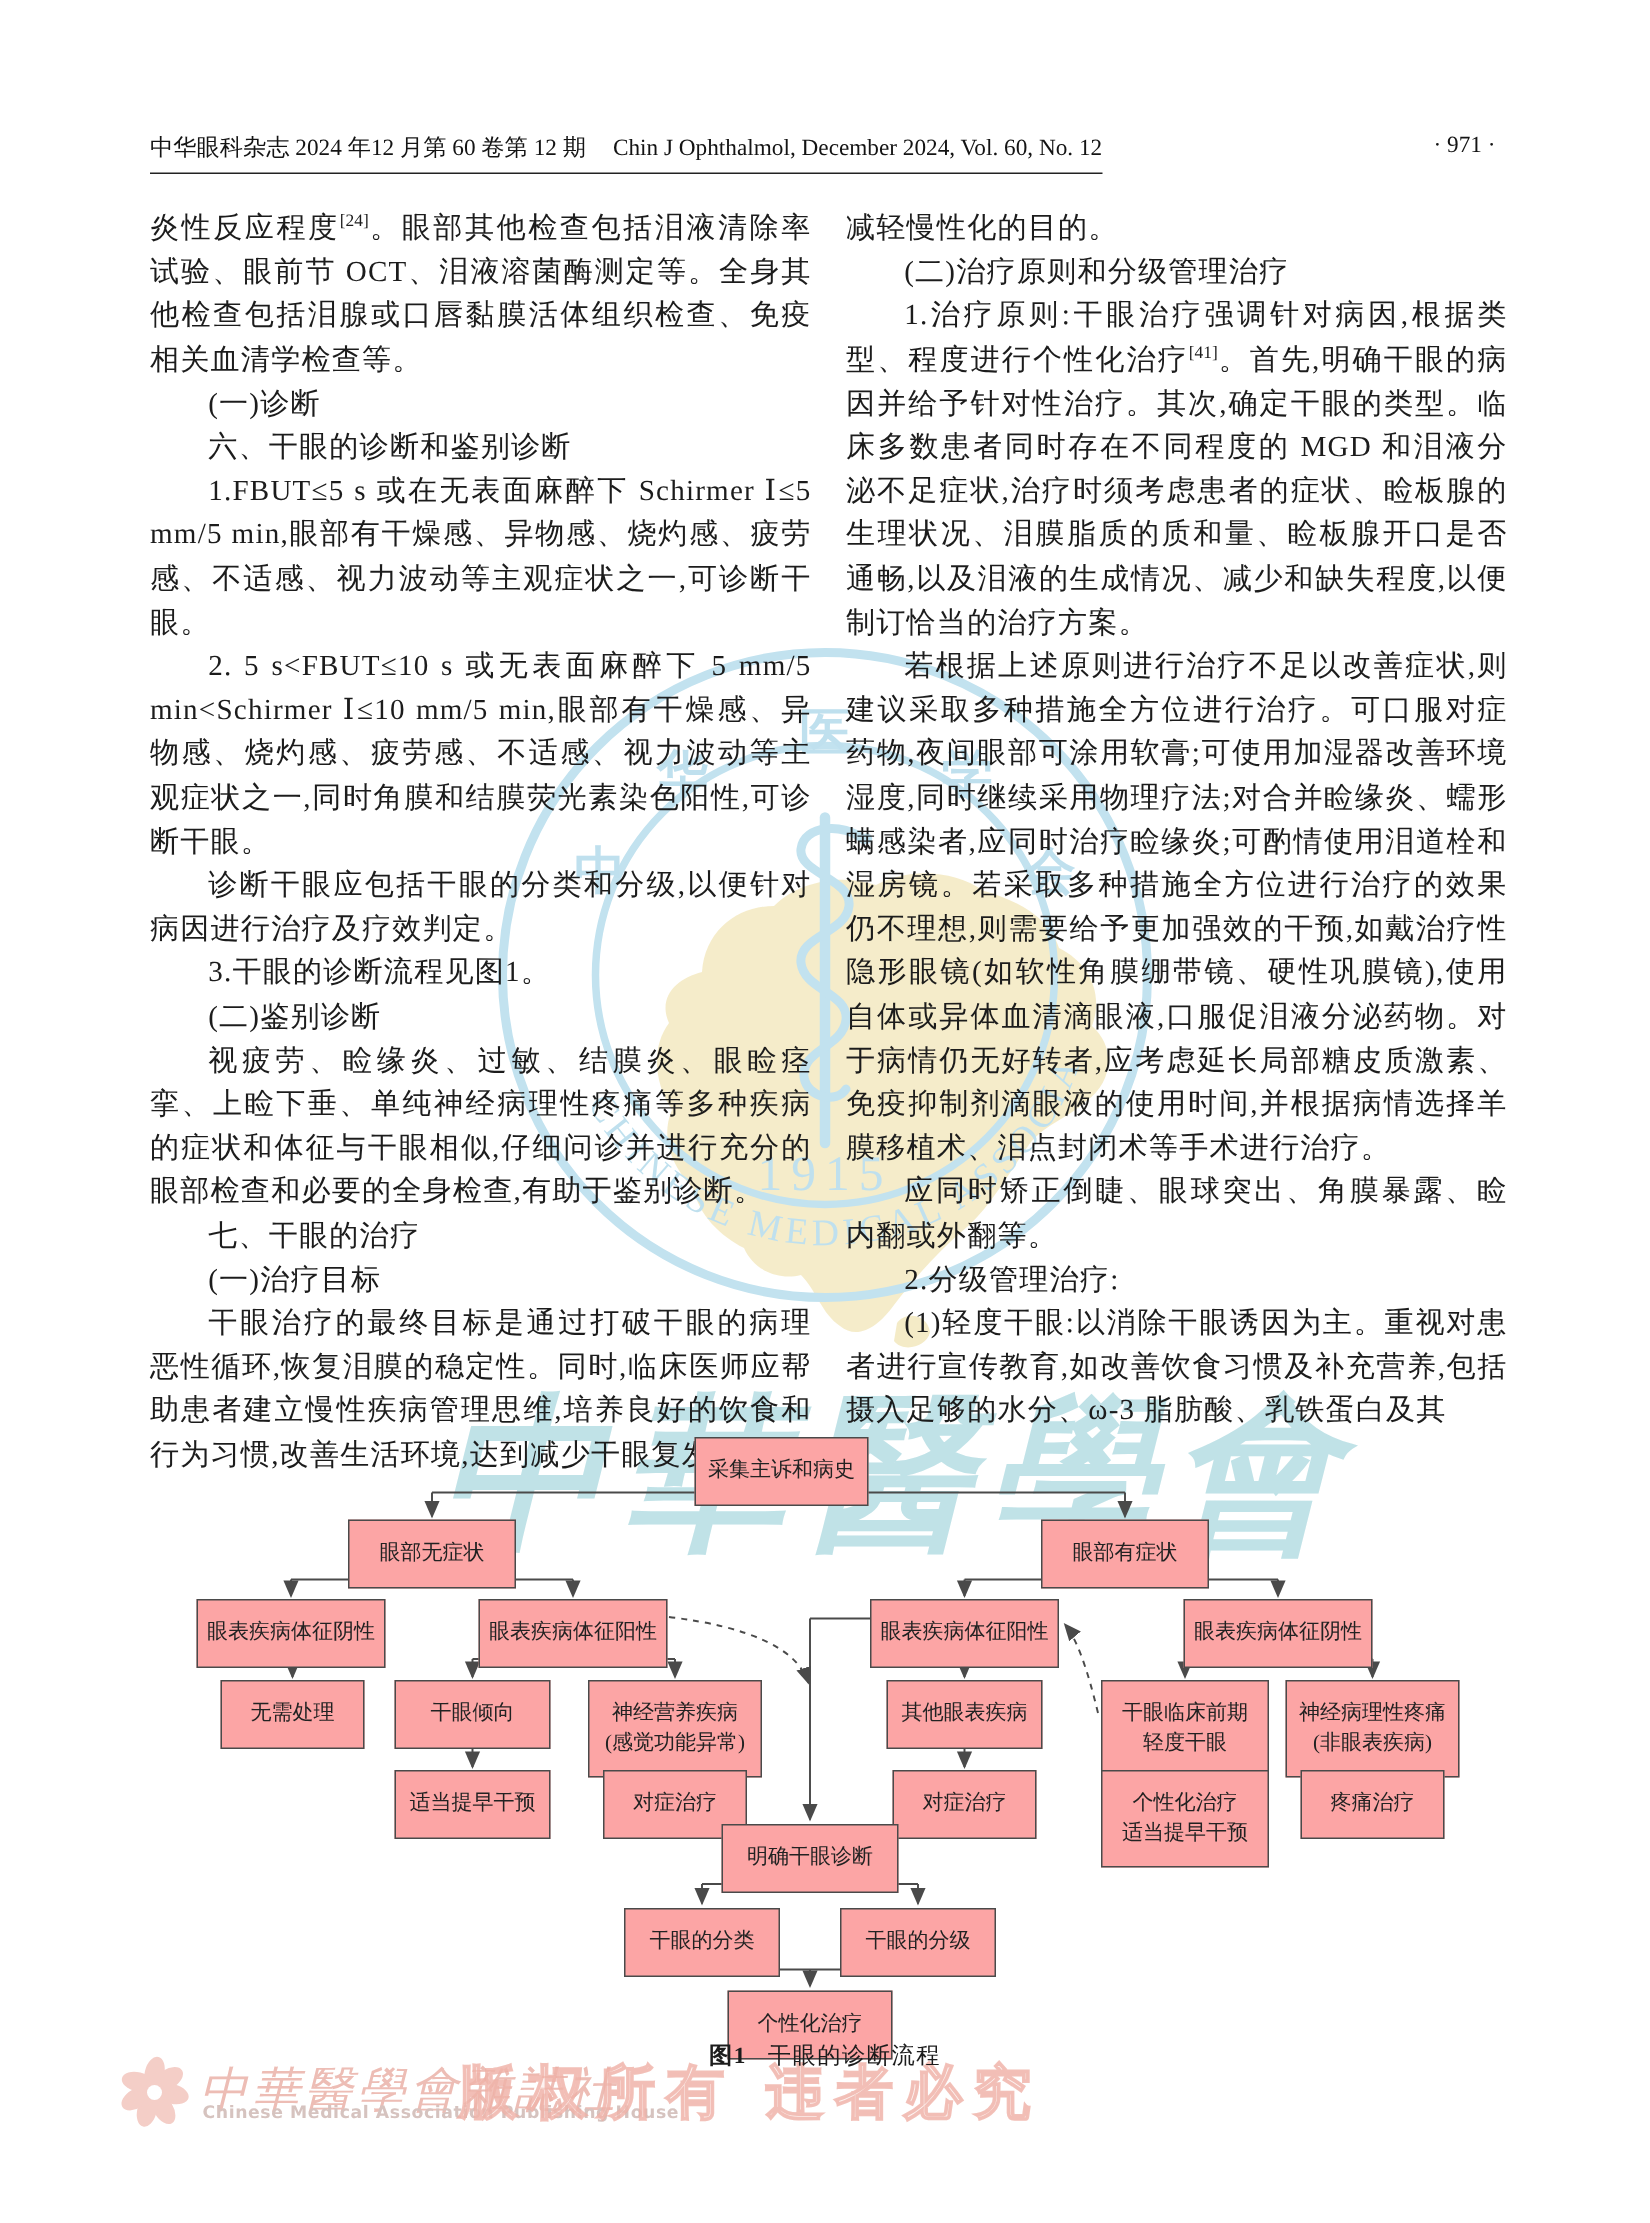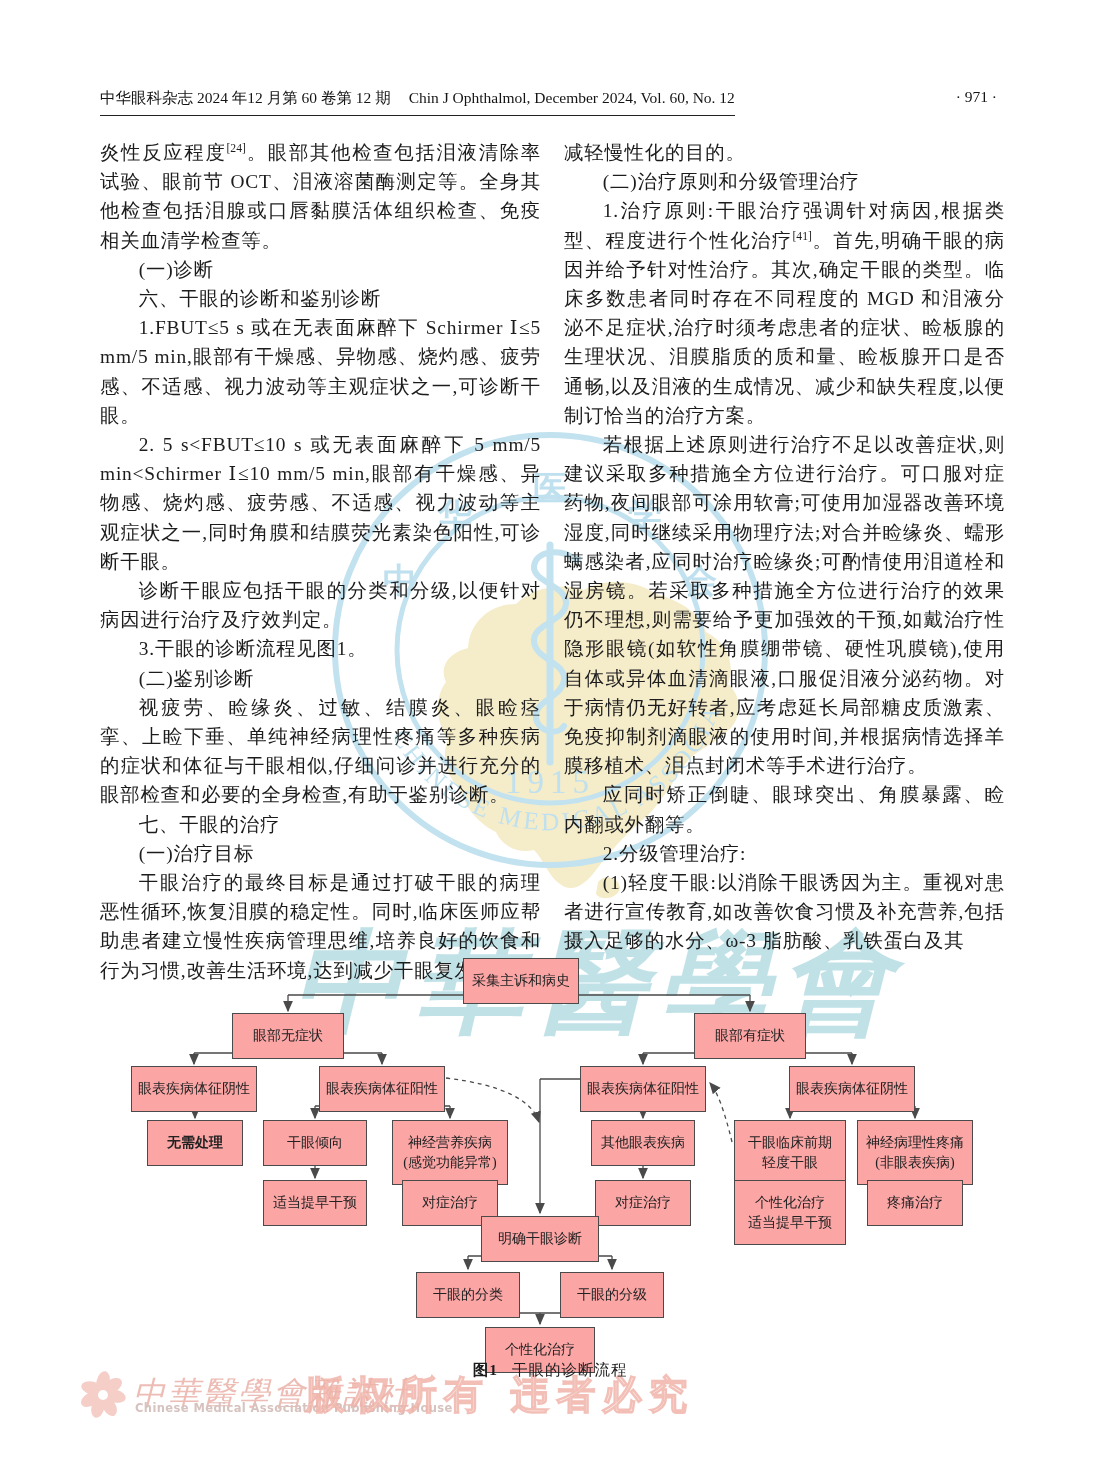--- a/index.html
+++ b/index.html
@@ -219,21 +219,21 @@
       </g>
     </svg>
 
     <div class="fc-box" style="left:383px;top:2px;width:116px;">采集主诉和病史</div>
     <div class="fc-box" style="left:152px;top:57px;width:112px;">眼部无症状</div>
     <div class="fc-box" style="left:614px;top:57px;width:112px;">眼部有症状</div>
     <div class="fc-box" style="left:51px;top:110px;width:126px;">眼表疾病体征阴性</div>
     <div class="fc-box" style="left:239px;top:110px;width:126px;">眼表疾病体征阳性</div>
     <div class="fc-box" style="left:500px;top:110px;width:126px;">眼表疾病体征阳性</div>
     <div class="fc-box" style="left:709px;top:110px;width:126px;">眼表疾病体征阴性</div>
-    <div class="fc-box" style="left:67px;top:164px;width:96px;font-weight:bold;">无需处理</div>
+    <div class="fc-box" style="left:67px;top:164px;width:96px;">无需处理</div>
     <div class="fc-box" style="left:183px;top:164px;width:104px;">干眼倾向</div>
     <div class="fc-box" style="left:312px;top:164px;width:116px;">神经营养疾病
 (感觉功能异常)</div>
     <div class="fc-box" style="left:511px;top:164px;width:104px;">其他眼表疾病</div>
     <div class="fc-box" style="left:654px;top:164px;width:112px;">干眼临床前期
 轻度干眼</div>
     <div class="fc-box" style="left:777px;top:164px;width:116px;">神经病理性疼痛
 (非眼表疾病)</div>
     <div class="fc-box" style="left:183px;top:224px;width:104px;">适当提早干预</div>
     <div class="fc-box" style="left:322px;top:224px;width:96px;">对症治疗</div>

